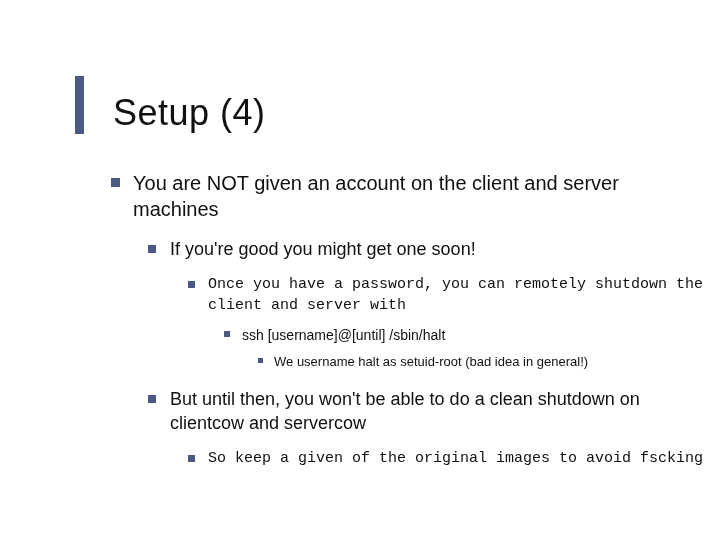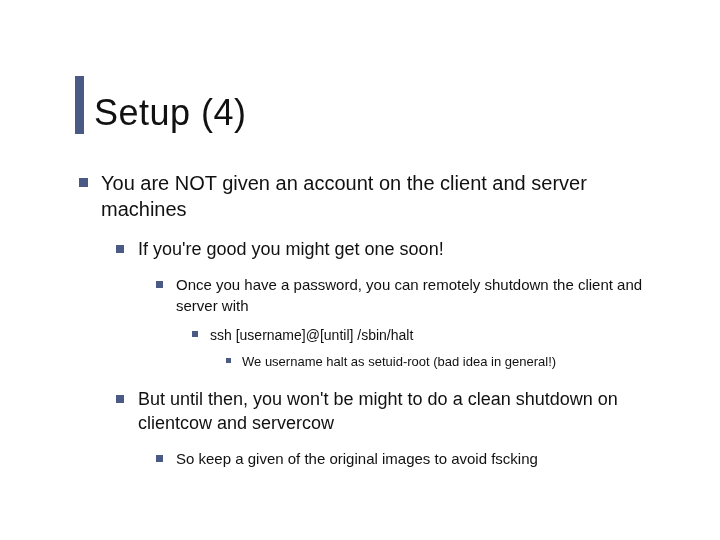--- a/index.html
+++ b/index.html
@@ -1,33 +1,33 @@
 <!DOCTYPE html>
 <html><head>
 <meta charset="utf-8">
 <style>
   * { margin: 0; padding: 0; box-sizing: border-box; }
   html, body { width: 720px; height: 540px; background: #fff; font-family: Verdana, Geneva, sans-serif; color: #111; }
   .slide { position: relative; width: 720px; height: 540px; }
 
-  .title-wrap { position: absolute; left: 75px; top: 76px; display: flex; align-items: flex-end; }
+  .title-wrap { position: absolute; left: 75px; top: 76px; display: flex; align-items: flex-end; gap: 19px; }
   .title-bar { width: 9px; height: 58px; background: #4a5a84; margin-right: 10px; }
   .title { font-size: 36px; font-weight: 400; letter-spacing: 0.5px; }
 
-  .content { position: absolute; left: 76px; top: 170px; width: 600px; }
+  .content { position: absolute; left: 108px; top: 170px; width: 600px; }
 
   .bullet { position: absolute; width: 9px; height: 9px; background: #4a5a84; }
 
   .lv1 { font-size: 20px; line-height: 1.3; margin-left: 25px; position: relative; }
   .lv1 .bullet { top: 8px; left: -22px; }
 
   .lv2 { font-size: 18px; line-height: 1.3; margin-left: 62px; margin-top: 16px; position: relative; }
   .lv2 .bullet { top: 7px; left: -22px; width: 8px; height: 8px; }
 
-  .lv3 { font-size: 15px; line-height: 1.35; margin-left: 100px; margin-top: 14px; position: relative; }
+  .lv3 { font-size: 15px; line-height: 1.35; margin-left: 100px; margin-top: 14px; position: relative; font-family: Liberation Mono, monospace; }
   .lv3 .bullet { top: 6px; left: -20px; width: 7px; height: 7px; }
 
   .lv4 { font-size: 14px; line-height: 1.35; margin-left: 134px; margin-top: 10px; position: relative; }
   .lv4 .bullet { top: 5px; left: -18px; width: 6px; height: 6px; }
 
   .lv5 { font-size: 13px; line-height: 1.35; margin-left: 166px; margin-top: 8px; position: relative; }
   .lv5 .bullet { top: 5px; left: -16px; width: 5px; height: 5px; }
 
   .gap { margin-top: 18px; }
 </style>
@@ -63,21 +63,21 @@
       <span>ssh [username]@[until] /sbin/halt</span>
     </div>
 
     <div class="lv5">
       <span class="bullet"></span>
       <span>We username halt as setuid-root (bad idea in general!)</span>
     </div>
 
     <div class="lv2 gap">
       <span class="bullet"></span>
-      <span>But until then, you won't be might to do a clean shutdown on clientcow and servercow</span>
+      <span>But until then, you won't be able to do a clean shutdown on clientcow and servercow</span>
     </div>
 
     <div class="lv3">
       <span class="bullet"></span>
       <span>So keep a given of the original images to avoid fscking</span>
     </div>
 
   </div>
 </div>
 

